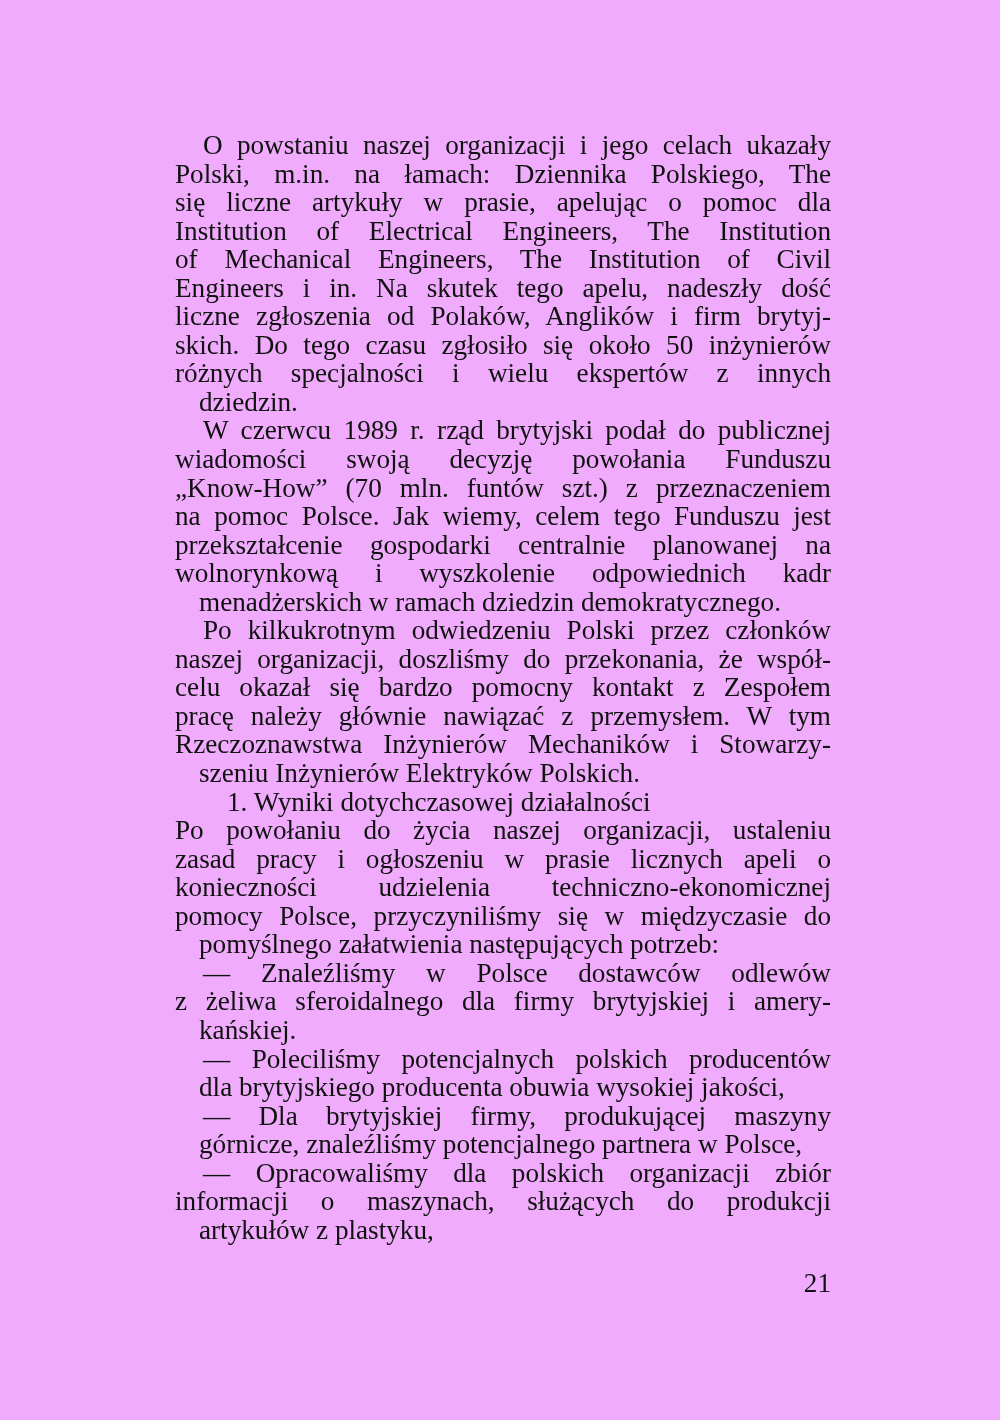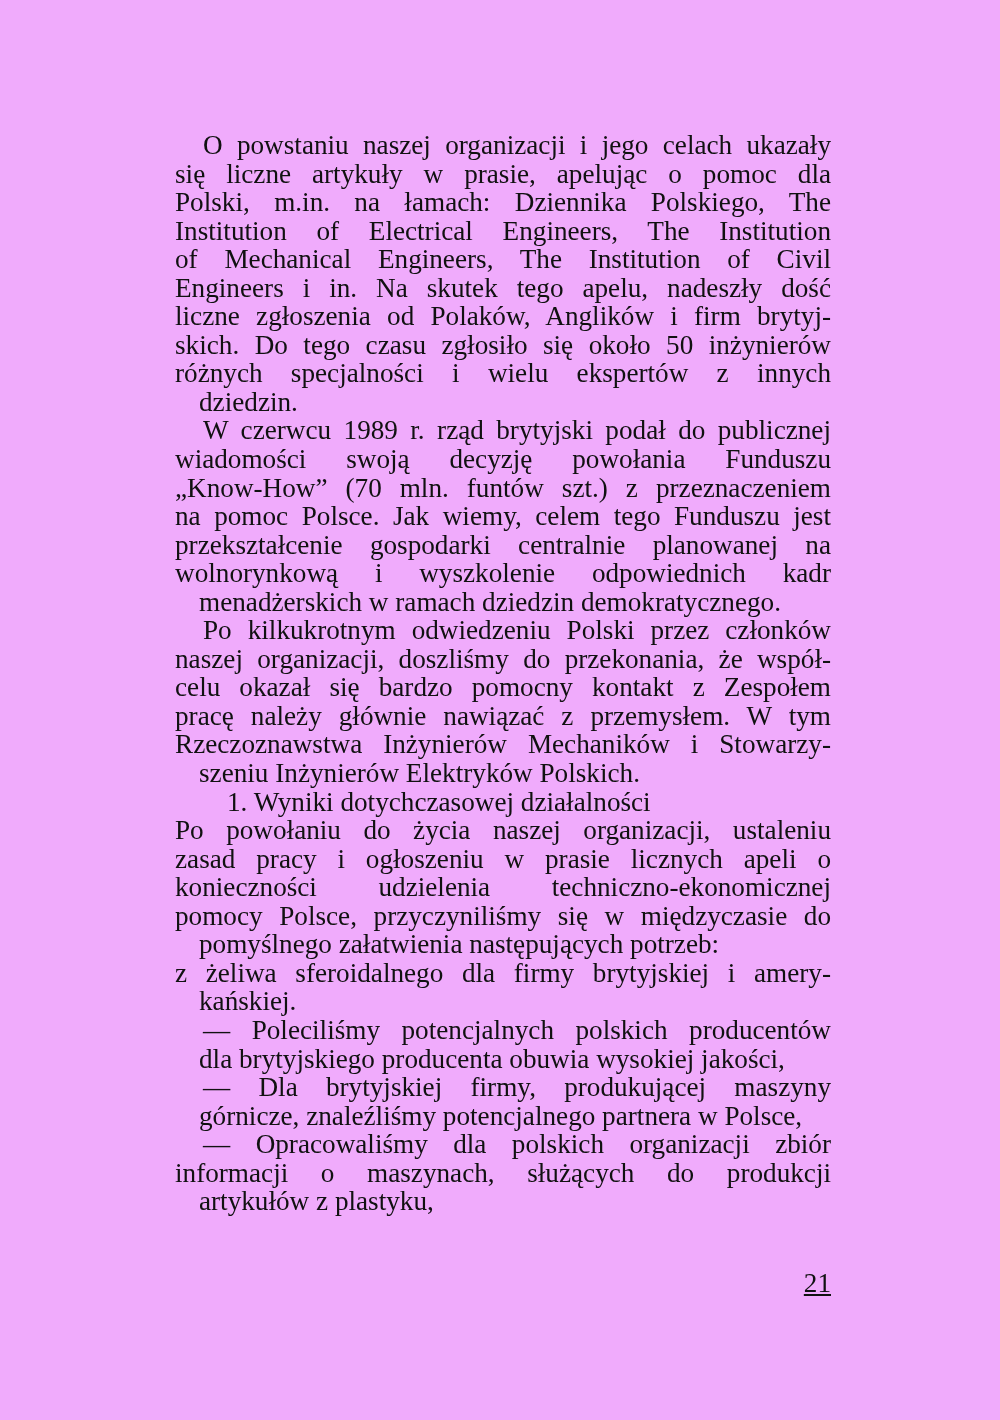--- a/index.html
+++ b/index.html
@@ -51,31 +51,30 @@
   }
   .page-number {
     position: absolute;
     left: 795px;
     top: 1268px;
     width: 36px;
     text-align: right;
     font-family: "Liberation Serif", "DejaVu Serif", serif;
     font-size: 27.2px;
     color: #111111;
-    text-decoration: underline;
   }
 </style>
 </head>
 <body>
 
 <div class="page">
   <div class="text-block" id="text-block">
       <span class="line indent">O powstaniu naszej organizacji i jego celach ukazały</span>
+      <span class="line">Polski, m.in. na łamach: Dziennika Polskiego, The</span>
       <span class="line">się liczne artykuły w prasie, apelując o pomoc dla</span>
-      <span class="line">Polski, m.in. na łamach: Dziennika Polskiego, The</span>
       <span class="line">Institution of Electrical Engineers, The Institution</span>
       <span class="line">of Mechanical Engineers, The Institution of Civil</span>
       <span class="line">Engineers i in. Na skutek tego apelu, nadeszły dość</span>
       <span class="line">liczne zgłoszenia od Polaków, Anglików i firm brytyj-</span>
       <span class="line">skich. Do tego czasu zgłosiło się około 50 inżynierów</span>
       <span class="line">różnych specjalności i wielu ekspertów z innych</span>
       <span class="line last">dziedzin.</span>
       <span class="line indent">W czerwcu 1989 r. rząd brytyjski podał do publicznej</span>
       <span class="line">wiadomości swoją decyzję powołania Funduszu</span>
       <span class="line">„Know-How” (70 mln. funtów szt.) z przeznaczeniem</span>
@@ -88,20 +87,21 @@
       <span class="line">celu okazał się bardzo pomocny kontakt z Zespołem</span>
       <span class="line">pracę należy głównie nawiązać z przemysłem. W tym</span>
       <span class="line">Rzeczoznawstwa Inżynierów Mechaników i Stowarzy-</span>
       <span class="line last">szeniu Inżynierów Elektryków Polskich.</span>
       <span class="line heading last">1. Wyniki dotychczasowej działalności</span>
       <span class="line">Po powołaniu do życia naszej organizacji, ustaleniu</span>
       <span class="line">zasad pracy i ogłoszeniu w prasie licznych apeli o</span>
       <span class="line">konieczności udzielenia techniczno-ekonomicznej</span>
       <span class="line">pomocy Polsce, przyczyniliśmy się w międzyczasie do</span>
       <span class="line last">pomyślnego załatwienia następujących potrzeb:</span>
+      <span class="line indent">— Znaleźliśmy w Polsce dostawców odlewów</span>
       <span class="line">z żeliwa sferoidalnego dla firmy brytyjskiej i amery-</span>
       <span class="line last">kańskiej.</span>
       <span class="line indent">— Poleciliśmy potencjalnych polskich producentów</span>
       <span class="line last">dla brytyjskiego producenta obuwia wysokiej jakości,</span>
       <span class="line indent">— Dla brytyjskiej firmy, produkującej maszyny</span>
       <span class="line last">górnicze, znaleźliśmy potencjalnego partnera w Polsce,</span>
       <span class="line indent">— Opracowaliśmy dla polskich organizacji zbiór</span>
       <span class="line">informacji o maszynach, służących do produkcji</span>
       <span class="line last">artykułów z plastyku,</span>
     </div>

